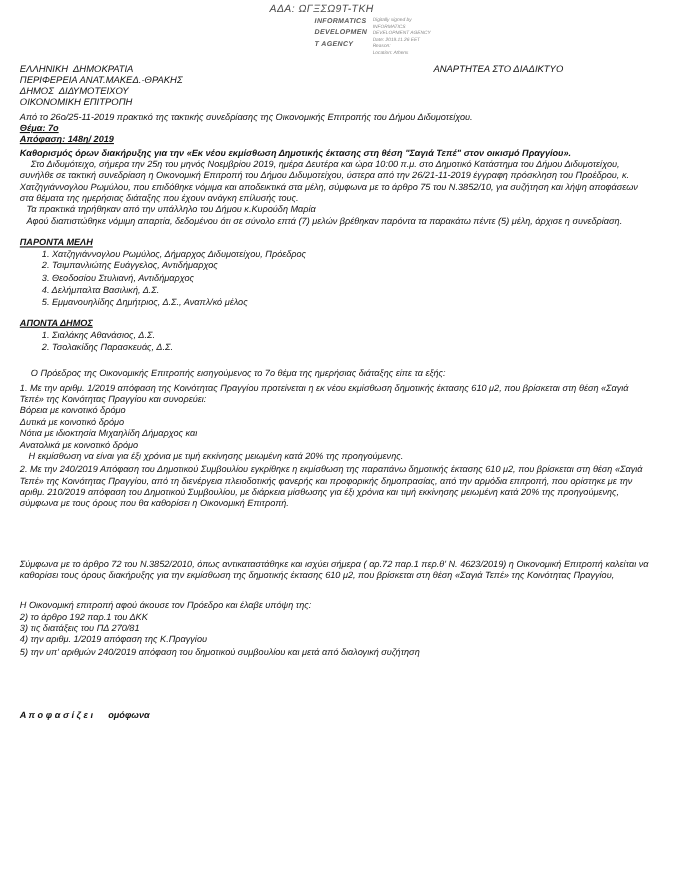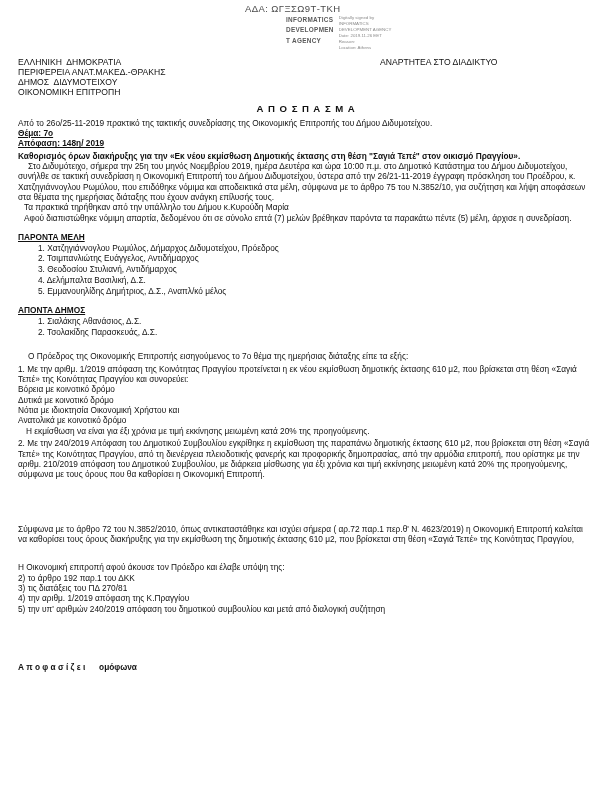--- a/index.html
+++ b/index.html
@@ -1,36 +1,36 @@
 <!DOCTYPE html>
 <html><head>
 <meta charset="utf-8">
 <style>
   * { margin:0; padding:0; box-sizing:border-box; }
   html, body { background:#ffffff; }
   body { width:612px; font-family:"Liberation Sans", sans-serif; }
   .page {
     position:relative; width:612px; height:792px; background:#fff;
-    color:#111; font-size:8.3px; line-height:1.25; overflow:hidden;
+    color:#111; font-size:8.3px; line-height:1.25; overflow:hidden;font-style:italic;
   }
   .ada {
     position:absolute; top:3px; left:245px;
     font-size:9.5px; color:#4a4a4a; letter-spacing:0.4px;
   }
   .stamp { position:absolute; top:15px; left:286px; display:flex; gap:5px; }
   .stamp-agency {
     font-size:6.4px; font-weight:700; color:#5a5a5a;
     line-height:1.6; white-space:pre-line; letter-spacing:0.3px;
   }
   .stamp-details {
     font-size:4.4px; color:#8a8a8a; line-height:1.35; white-space:pre-line;
   }
   .header { position:relative; margin:57px 18px 0 18px; }
   .hline { font-size:8.6px; line-height:1.18; white-space:pre; }
-  .publication-note { position:absolute; left:362px; top:0; font-size:8.6px; }
+  .publication-note { position:absolute; left:376px; top:0; font-size:8.6px; }
   .title {
     text-align:center; font-weight:700; font-size:9.6px;
     letter-spacing:1px; margin-top:5px;
   }
   .content { margin:0 18px; }
   .intro { margin-top:3px; }
   .topic, .decision { font-weight:700; text-decoration:underline; }
   .subject { font-weight:700; margin-top:2px; }
   .body-para { margin-top:0; text-indent:10px; }
   .plain-line { text-indent:6px; }
@@ -69,21 +69,20 @@
   <div class="header">
     <div class="header-left">
       <div class="hline">ΕΛΛΗΝΙΚΗ  ΔΗΜΟΚΡΑΤΙΑ</div>
       <div class="hline">ΠΕΡΙΦΕΡΕΙΑ ΑΝΑΤ.ΜΑΚΕΔ.-ΘΡΑΚΗΣ</div>
       <div class="hline">ΔΗΜΟΣ  ΔΙΔΥΜΟΤΕΙΧΟΥ</div>
       <div class="hline">ΟΙΚΟΝΟΜΙΚΗ ΕΠΙΤΡΟΠΗ</div>
     </div>
     <div class="publication-note">ΑΝΑΡΤΗΤΕΑ ΣΤΟ ΔΙΑΔΙΚΤΥΟ</div>
   </div>
 
-  <div class="title">Α Π Ο Σ Π Α Σ Μ Α</div>
 
   <div class="content">
 
     <div class="intro">Από το 26ο/25-11-2019 πρακτικό της τακτικής συνεδρίασης της Οικονομικής Επιτροπής του Δήμου Διδυμοτείχου.</div>
     <div class="topic">Θέμα: 7ο</div>
     <div class="decision">Απόφαση: 148η/ 2019</div>
     <div class="subject">Καθορισμός όρων διακήρυξης για την «Εκ νέου εκμίσθωση Δημοτικής έκτασης στη θέση "Σαγιά Τεπέ" στον οικισμό Πραγγίου».</div>
 
     <div class="body-para">Στο Διδυμότειχο, σήμερα την 25η του μηνός Νοεμβρίου 2019, ημέρα Δευτέρα και ώρα 10:00 π.μ. στο Δημοτικό Κατάστημα του Δήμου Διδυμοτείχου, συνήλθε σε τακτική συνεδρίαση η Οικονομική Επιτροπή του Δήμου Διδυμοτείχου, ύστερα από την 26/21-11-2019 έγγραφη πρόσκληση του Προέδρου, κ. Χατζηγιάννογλου Ρωμύλου, που επιδόθηκε νόμιμα και αποδεικτικά στα μέλη, σύμφωνα με το άρθρο 75 του Ν.3852/10, για συζήτηση και λήψη αποφάσεων στα θέματα της ημερήσιας διάταξης που έχουν ανάγκη επίλυσής τους.</div>
     <div class="plain-line">Τα πρακτικά τηρήθηκαν από την υπάλληλο του Δήμου κ.Κυρούδη Μαρία</div>
@@ -102,21 +101,21 @@
     <div class="member-list">
       <div class="member">1. Σιαλάκης Αθανάσιος, Δ.Σ.</div>
       <div class="member">2. Τσολακίδης Παρασκευάς, Δ.Σ.</div>
     </div>
 
     <div class="chair-intro">Ο Πρόεδρος της Οικονομικής Επιτροπής εισηγούμενος το 7ο θέμα της ημερήσιας διάταξης είπε τα εξής:</div>
 
     <div class="point">1. Με την αριθμ. 1/2019 απόφαση της Κοινότητας Πραγγίου  προτείνεται η εκ νέου εκμίσθωση δημοτικής έκτασης 610 μ2, που βρίσκεται στη θέση «Σαγιά Τεπέ» της Κοινότητας Πραγγίου και συνορεύει:</div>
     <div class="border-line">Βόρεια με κοινοτικό δρόμο</div>
     <div class="border-line">Δυτικά με κοινοτικό δρόμο</div>
-    <div class="border-line">Νότια με ιδιοκτησία Οικονομική Χρήστου και</div>
+    <div class="border-line">Νότια με ιδιοκτησία Μιχαηλίδη Δήμαρχος και</div>
     <div class="border-line">Ανατολικά με κοινοτικό δρόμο</div>
     <div class="lease-terms">Η εκμίσθωση να είναι για έξι χρόνια με τιμή εκκίνησης μειωμένη κατά 20% της προηγούμενης.</div>
 
     <div class="point">2. Με την 240/2019 Απόφαση του Δημοτικού Συμβουλίου εγκρίθηκε η εκμίσθωση της παραπάνω δημοτικής έκτασης 610 μ2, που βρίσκεται στη θέση «Σαγιά Τεπέ» της Κοινότητας Πραγγίου, από τη διενέργεια πλειοδοτικής φανερής και προφορικής δημοπρασίας, από την αρμόδια επιτροπή, που ορίστηκε με την αριθμ. 210/2019 απόφαση του Δημοτικού Συμβουλίου, με διάρκεια μίσθωσης για έξι χρόνια και τιμή εκκίνησης μειωμένη κατά 20% της προηγούμενης, σύμφωνα με τους όρους που θα καθορίσει η Οικονομική Επιτροπή.</div>
 
     <div class="law-ref">Σύμφωνα με το άρθρο 72 του Ν.3852/2010, όπως αντικαταστάθηκε και ισχύει σήμερα  ( αρ.72 παρ.1 περ.θ' Ν. 4623/2019) η Οικονομική Επιτροπή καλείται να καθορίσει τους όρους διακήρυξης για την εκμίσθωση της δημοτικής έκτασης 610 μ2, που βρίσκεται στη θέση «Σαγιά Τεπέ» της Κοινότητας Πραγγίου,</div>
 
     <div class="considering">Η Οικονομική επιτροπή αφού άκουσε τον Πρόεδρο και έλαβε υπόψη της:</div>
     <div>2) το άρθρο 192 παρ.1 του ΔΚΚ</div>
     <div>3) τις διατάξεις του ΠΔ 270/81</div>

